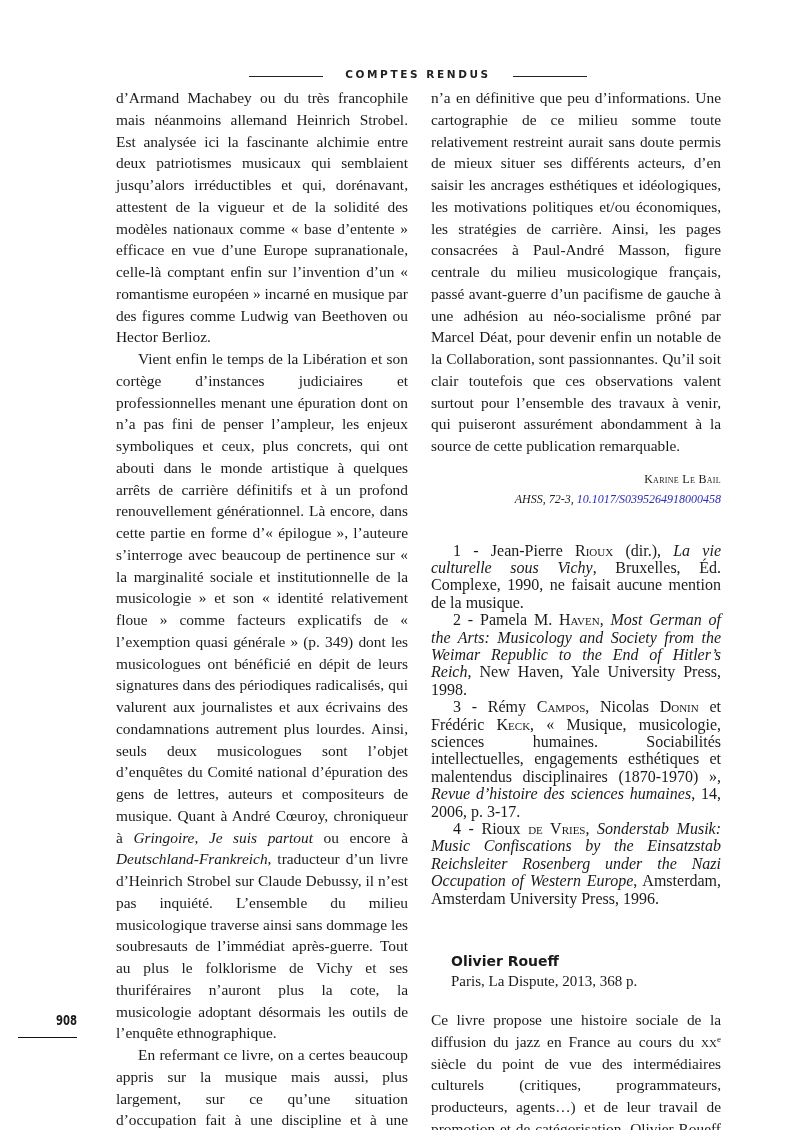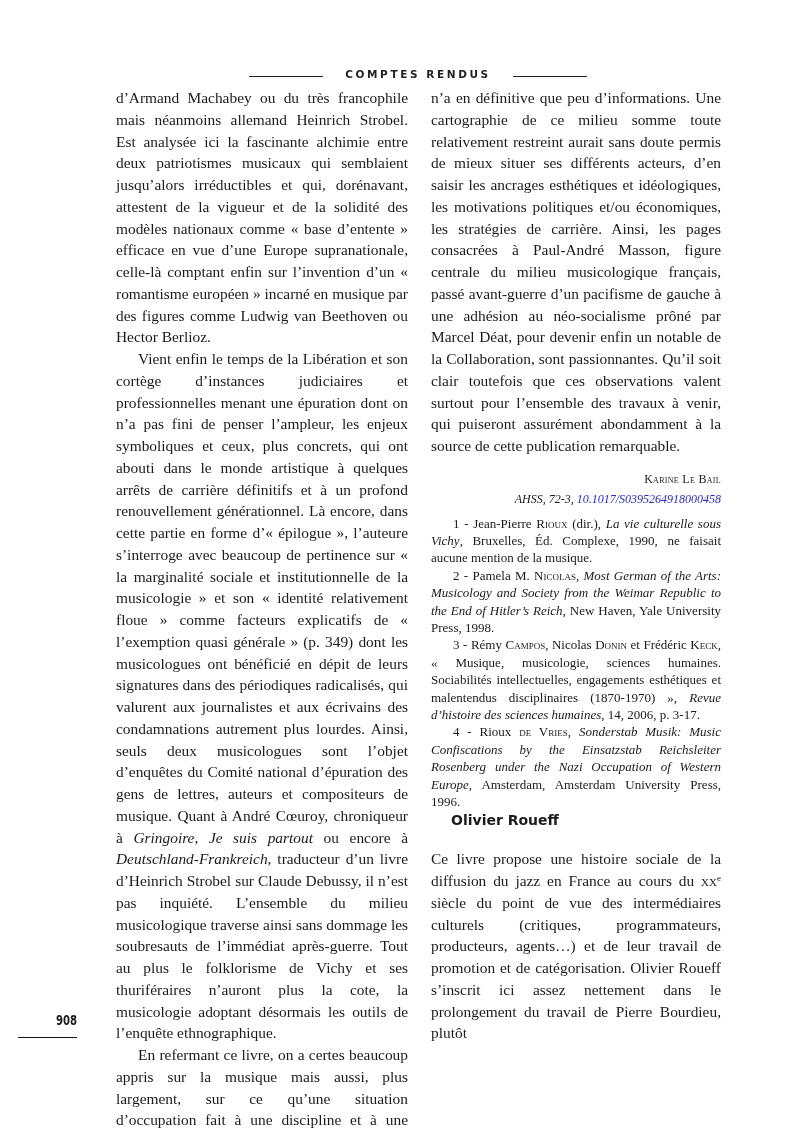--- a/index.html
+++ b/index.html
@@ -24,23 +24,23 @@
   }
   .col-left { left: 116px; width: 292px; }
   .col-right { left: 431px; width: 290px; }
   p { margin: 0; }
   p.indent { text-indent: 22px; }
   .sc { font-variant: small-caps; }
   .signature { text-align: right; margin-top: 12px; font-size: 12px; }
   .signature .name { font-variant: small-caps; letter-spacing: 0.3px; }
   .ref { text-align: right; font-size: 12px; line-height: 16px; font-style: italic; }
   .ref .doi { color: #2a2ab8; font-style: italic; }
-  .notes { margin-top: 8px; font-size: 13px; line-height: 17.4px; }
+  .notes { margin-top: 35px; font-size: 16px; line-height: 17.4px; }
   .notes p { text-indent: 22px; }
-  .review-head { padding-left: 20px; }
+  .review-head { margin-top: 44px; padding-left: 20px; }
   .review-head .author {
     font-family: "DejaVu Sans", sans-serif; font-weight: bold; font-size: 14px; line-height: 20px; text-align: left;
   }
   .review-head .book-title { font-style: italic; font-size: 13.8px; line-height: 19px; text-align: left; }
   .review-head .pub { font-size: 15px; line-height: 20px; text-align: left; }
   .review-body { margin-top: 18px; }
   .folio {
     position: absolute; left: 18px; top: 1012px; width: 59px; text-align: right;
     font-family: "DejaVu Sans Condensed", "DejaVu Sans", sans-serif; font-weight: bold; font-size: 14px;
     transform: scaleX(0.8); transform-origin: right;
@@ -69,26 +69,27 @@
 
   <div class="signature">
     <span class="name">Karine Le Bail</span>
   </div>
   <div class="ref">
     <span>AHSS, 72-3, </span><span class="doi">10.1017/S0395264918000458</span>
   </div>
 
   <div class="notes">
     <p><span>1 - </span><span>Jean-Pierre </span><span class="sc">Rioux</span><span> (dir.), </span><i>La vie culturelle sous Vichy</i><span>, Bruxelles, Éd. Complexe, 1990, ne faisait aucune mention de la musique.</span></p>
-    <p><span>2 - </span><span>Pamela M. </span><span class="sc">Nicolas</span><span>, </span><i>Most German of the Arts: Musicology and Society from the Weimar Republic to the End of Hitler’s Reich</i><span>, New Haven, Yale University Press, 1998.</span></p>
+    <p><span>2 - </span><span>Pamela M. </span><span class="sc">Haven</span><span>, </span><i>Most German of the Arts: Musicology and Society from the Weimar Republic to the End of Hitler’s Reich</i><span>, New Haven, Yale University Press, 1998.</span></p>
     <p><span>3 - </span><span>Rémy </span><span class="sc">Campos</span><span>, Nicolas </span><span class="sc">Donin</span><span> et Frédéric </span><span class="sc">Keck</span><span>, « Musique, musicologie, sciences humaines. Sociabilités intellectuelles, engagements esthétiques et malentendus disciplinaires (1870-1970) », </span><i>Revue d’histoire des sciences humaines</i><span>, 14, 2006, p. 3-17.</span></p>
     <p><span>4 - </span><span>Rioux </span><span class="sc">de Vries</span><span>, </span><i>Sonderstab Musik: Music Confiscations by the Einsatzstab Reichsleiter Rosenberg under the Nazi Occupation of Western Europe</i><span>, Amsterdam, Amsterdam University Press, 1996.</span></p>
   </div>
 
   <div class="review-head">
     <div class="author">Olivier Roueff</div>
+    <div class="pub">Paris, La Dispute, 2013, 368 p.</div>
   </div>
 
   <p class="review-body"><span>Ce livre propose une histoire sociale de la diffusion du jazz en France au cours du </span><span class="sc">xx</span><sup>e</sup><span> siècle du point de vue des intermédiaires culturels (critiques, programmateurs, producteurs, agents…) et de leur travail de promotion et de catégorisation. Olivier Roueff s’inscrit ici assez nettement dans le prolongement du travail de Pierre Bourdieu, plutôt</span></p>
 </div>
 
 <div class="folio">908</div>
 <div class="folio-rule"></div>
 
 </body></html>

